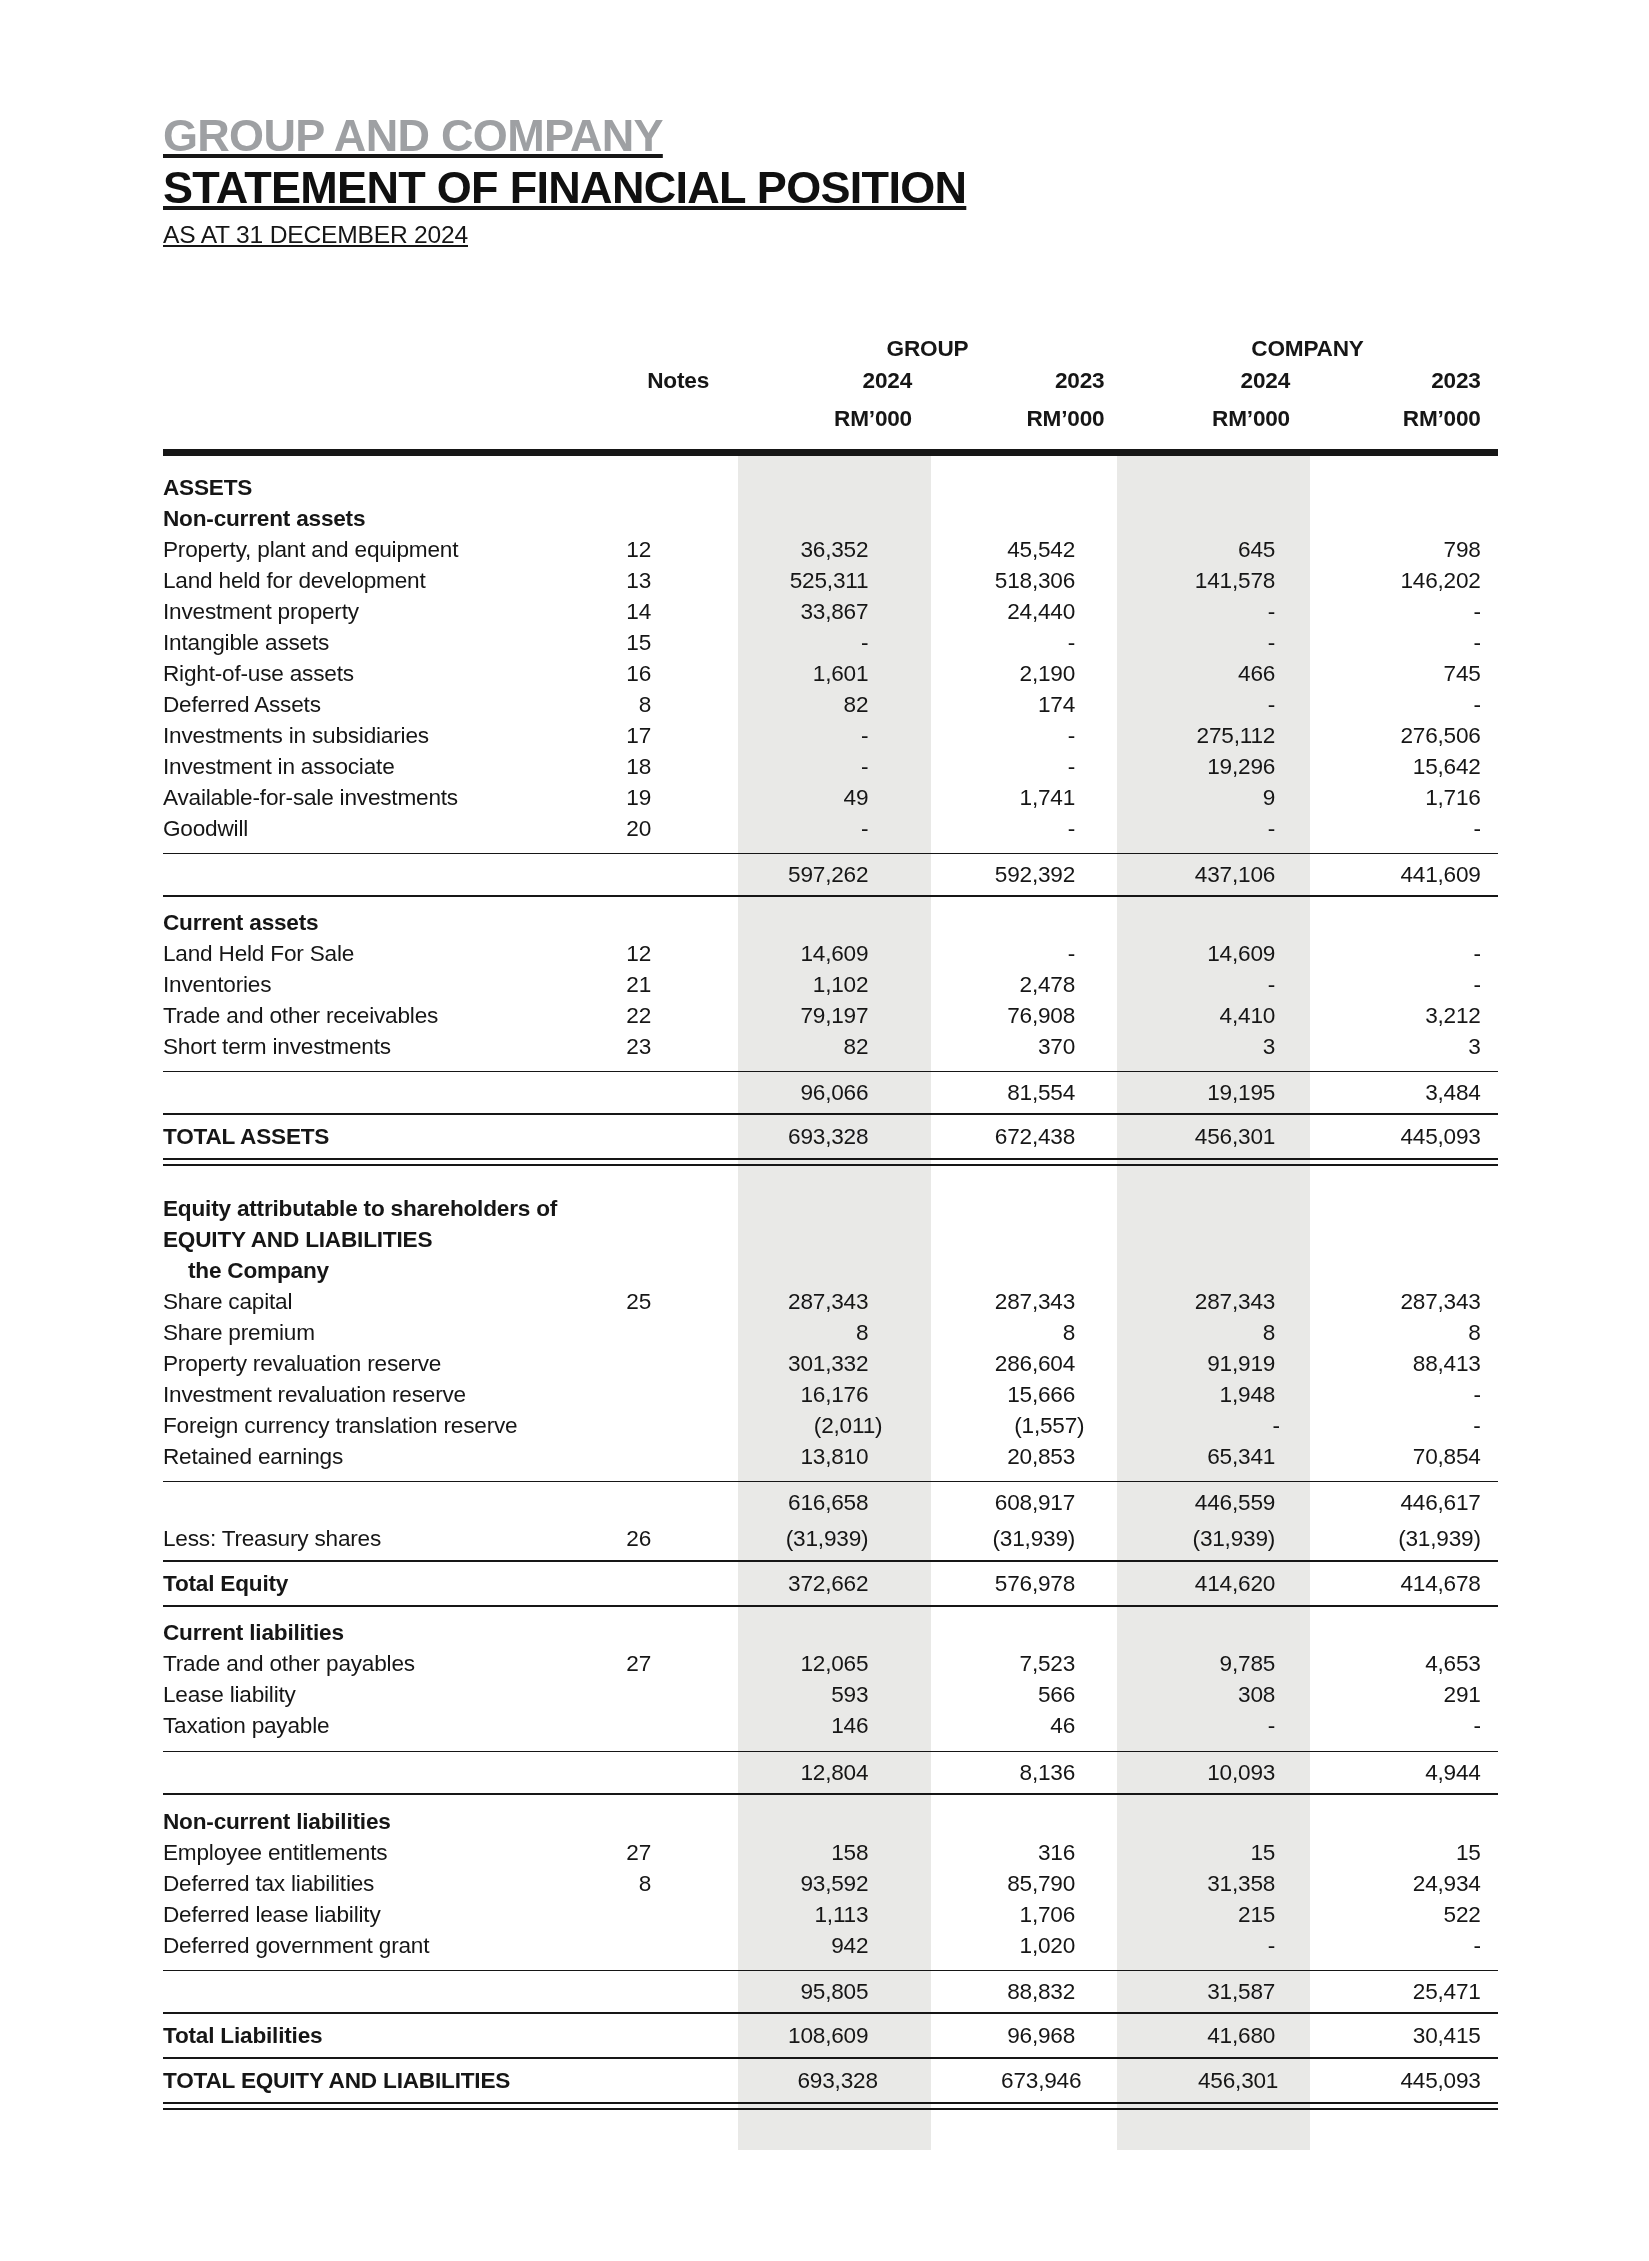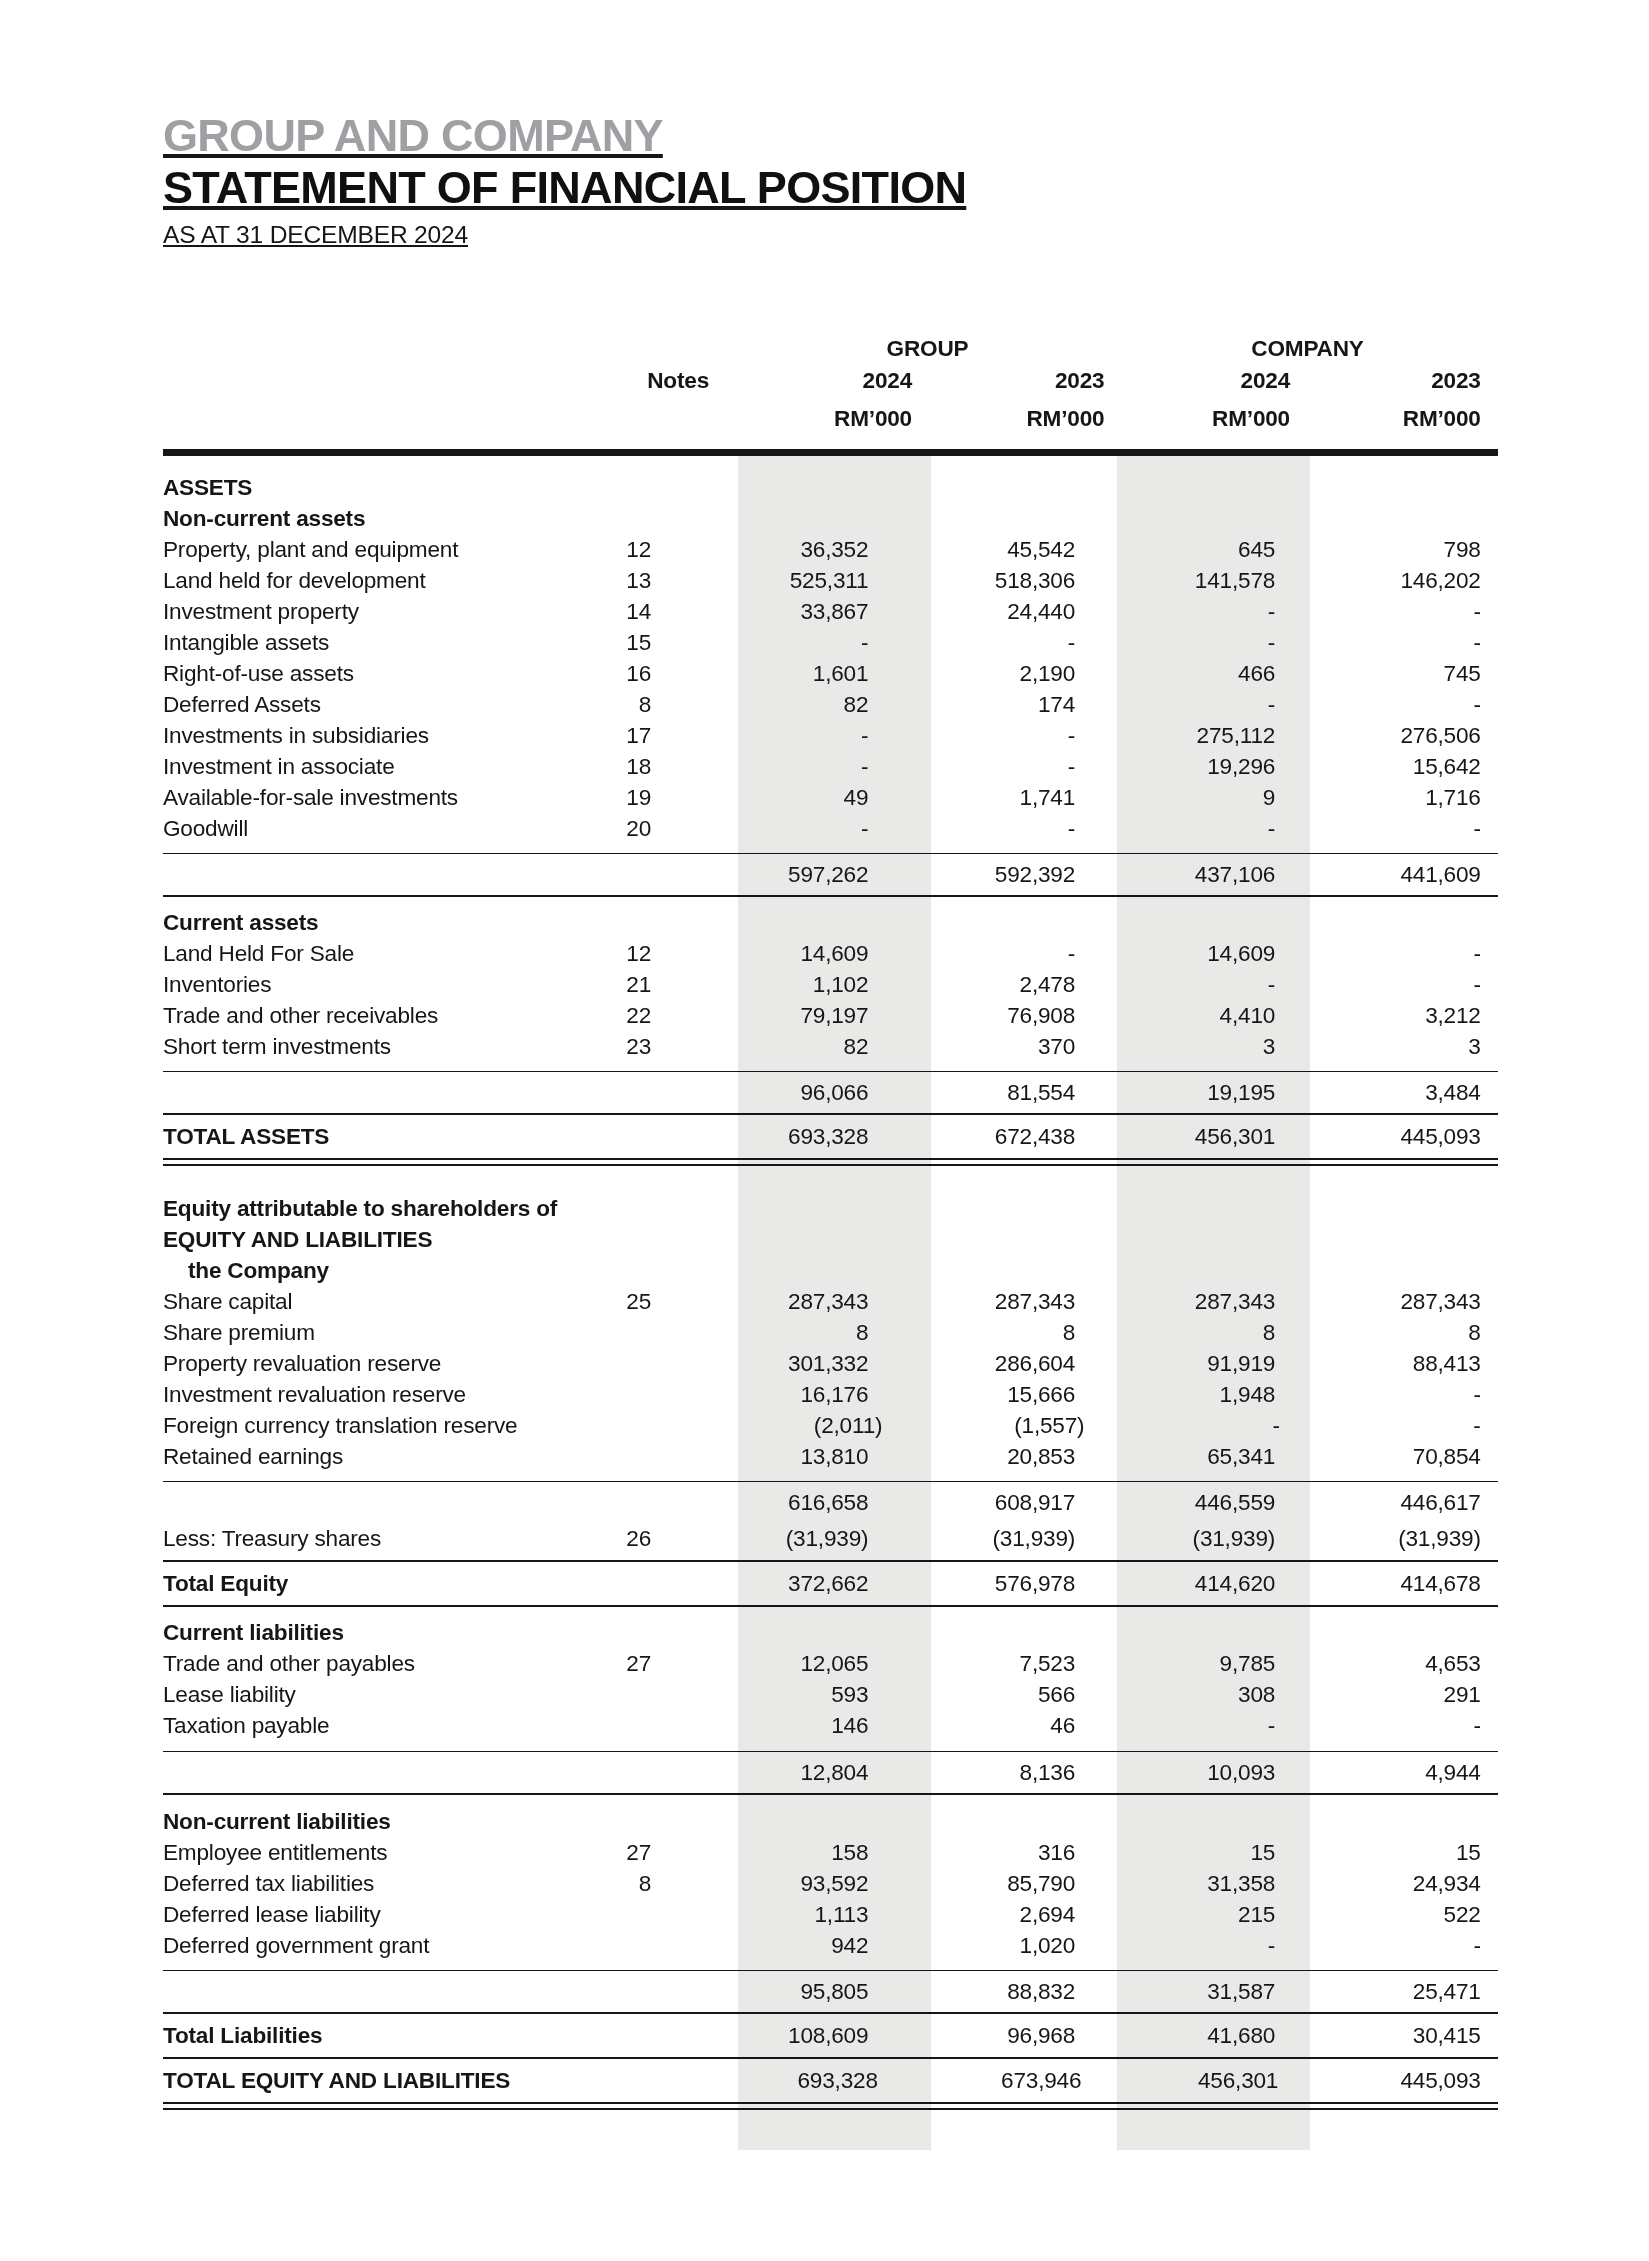--- a/index.html
+++ b/index.html
@@ -412,21 +412,21 @@
           <div class="c-notes">8</div>
           <div class="c-num n0">93,592</div>
           <div class="c-num n1">85,790</div>
           <div class="c-num n2">31,358</div>
           <div class="c-num n3">24,934</div>
         </div>
         <div class="row item">
           <div class="c-label">Deferred lease liability</div>
           <div class="c-notes"></div>
           <div class="c-num n0">1,113</div>
-          <div class="c-num n1">2,694</div>
+          <div class="c-num n1">1,706</div>
           <div class="c-num n2">215</div>
           <div class="c-num n3">522</div>
         </div>
         <div class="row item">
           <div class="c-label">Deferred government grant</div>
           <div class="c-notes"></div>
           <div class="c-num n0">942</div>
           <div class="c-num n1">1,020</div>
           <div class="c-num n2">-</div>
           <div class="c-num n3">-</div>

